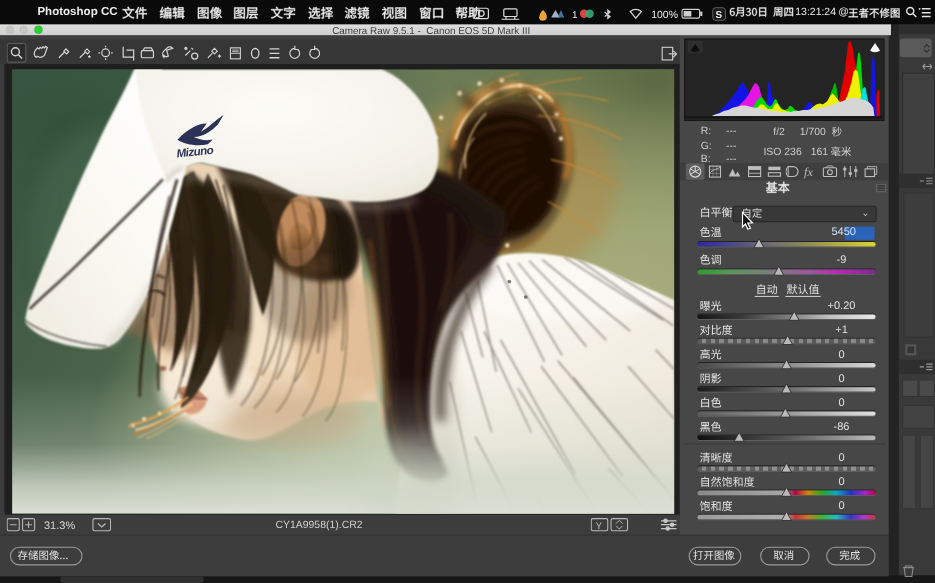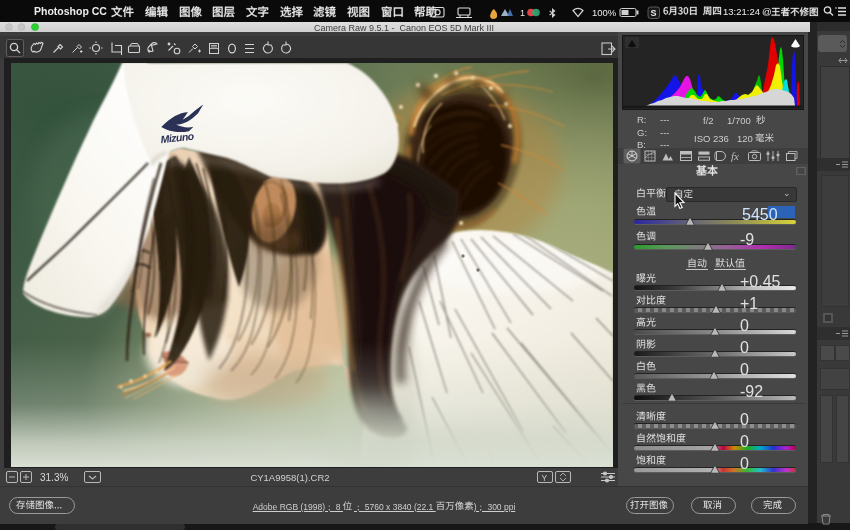--- a/index.html
+++ b/index.html
@@ -7,21 +7,21 @@
 .mtxt.b{font-weight:bold}
 .titlebar{position:absolute;left:0;top:22px;width:810px;height:9.5px;background:linear-gradient(#dedede,#cfcfcf);z-index:5}
 .dialog{position:absolute;left:0;top:31.5px;width:808px;height:491.5px;background:#3d3d3d;z-index:1}
 .imgwell{position:absolute;left:4px;top:58px;width:614px;height:410px;background:#1f1f1f;z-index:2}
 .zoombar{position:absolute;left:0;top:468px;width:618px;height:18px;background:#3d3d3d;z-index:3}
 .toolstrip{position:absolute;left:0;top:36px;width:618px;height:22px;background:#363636;z-index:2}
 .footer{position:absolute;left:0;top:486px;width:808px;height:37px;background:#3d3d3d;border-top:1px solid #333;z-index:3}
 .rpanel{position:absolute;left:618px;top:31.5px;width:190px;height:456px;background:#474747;z-index:2}
 .histo{position:absolute;left:622px;top:35px;width:180px;height:73px;background:#242424;border:1px solid #161616;z-index:3}
 .ptx{position:absolute;font-size:9.5px;color:#cccccc;z-index:5;white-space:nowrap}
-.val{position:absolute;font-size:16px;color:#e0e0e0;z-index:7;white-space:nowrap;width:50px;text-align:left}
+.val{position:absolute;font-size:10px;color:#e0e0e0;z-index:7;white-space:nowrap;width:50px;text-align:center}
 .track{position:absolute;height:4px;border-radius:2px;z-index:5;box-shadow:0 1px 0 rgba(255,255,255,.12),0 -1px 0 rgba(0,0,0,.5)}
 .wbdd{position:absolute;left:666px;top:187px;width:129px;height:13px;background:#383838;border:1px solid #292929;border-radius:2px;z-index:6}
 .btn{position:absolute;height:15px;border:1px solid #9a9a9a;border-radius:9px;z-index:6}
 .link{position:absolute;left:384px;transform:translateX(-50%);top:500.5px;font-size:8.5px;color:#cfcfcf;text-decoration:underline;z-index:6;white-space:nowrap}
 </style></head>
 <body>
 <svg width="0" height="0" style="position:absolute">
     <defs>
       <path id="u4F4D" d="M367 663H915V581H367ZM432 509 509 526Q521 475 533 417Q544 360 554 303Q564 247 571 196Q578 146 582 107L498 83Q495 123 489 174Q482 226 473 284Q464 342 454 400Q443 457 432 509ZM771 533 860 519Q849 456 836 388Q823 319 808 251Q793 183 777 121Q762 60 747 10L673 26Q687 77 702 140Q716 203 729 272Q742 341 753 408Q764 476 771 533ZM326 41H955V-41H326ZM566 830 646 851Q660 814 675 771Q690 727 697 695L613 671Q607 703 594 748Q580 793 566 830ZM280 838 360 814Q328 729 284 646Q240 563 189 489Q138 416 84 359Q80 369 71 385Q63 402 53 418Q44 435 36 444Q85 493 130 556Q175 619 214 691Q253 764 280 838ZM175 577 259 661 260 660V-80H175Z"></path>
       <path id="u767E" d="M63 789H938V706H63ZM234 314H784V236H234ZM236 60H776V-19H236ZM449 759 550 738Q541 699 530 658Q519 617 509 580Q499 543 489 514L409 534Q417 565 425 605Q433 644 440 685Q447 725 449 759ZM173 564H841V-83H751V485H259V-83H173Z"></path>
@@ -217,21 +217,21 @@
         <path d="M15 3h8M15 6.5h8M15 10h8"></path>
         <circle cx="13" cy="3" r="0.8" fill="#e0e0e0" stroke="none"></circle>
       </g>
     </svg>
     <div class="titlebar"></div>
     <svg style="position:absolute;left:4px;top:23px;z-index:6" width="40" height="8">
 <circle cx="5" cy="4" r="3.4" fill="#c8c6c4" stroke="#b5b3b0" stroke-width=".5"></circle>
 <circle cx="17.5" cy="4" r="3.4" fill="#c8c6c4" stroke="#b5b3b0" stroke-width=".5"></circle>
 <circle cx="31" cy="4" r="3.6" fill="#2bd12f" stroke="#24b32a" stroke-width=".5"></circle>
     </svg>
-    <span style="position:absolute;left:404px;top:22.5px;transform:translateX(-50%);font-size:9px;color:#3d3d3d;z-index:6;white-space:nowrap">Camera Raw 9.5.1 -&nbsp; Canon EOS 5D Mark III</span>
+    <span style="position:absolute;left:392px;top:22.5px;transform:translateX(-50%);font-size:9px;color:#3d3d3d;z-index:6;white-space:nowrap">Camera Raw 9.5.1 -&nbsp; Canon EOS 5D Mark III</span>
     <div class="dialog"></div>
     <div class="imgwell"></div>
     <div class="toolstrip"></div>
     <div class="zoombar"></div>
     <div class="footer"></div>
     <svg style="position:absolute;left:6px;top:39px;z-index:6" width="300" height="19" viewBox="0 0 300 19">
 <rect x="0.5" y="0.5" width="17" height="17" rx="2" fill="#2c2c2c" stroke="#6a6a6a" stroke-width="0.8"></rect>
 <g stroke="#d4d4d4" stroke-width="1.3" fill="none">
 <circle cx="8" cy="8" r="3.6"></circle>
         <path d="M10.7 10.7l3.4 3.4"></path>
@@ -588,21 +588,21 @@
     <span class="ptx" style="left:637px;top:138.5px">B:</span>
     <span class="ptx" style="left:660px;top:138.5px">---</span>
     <span class="ptx" style="left:703px;top:115px">f/2</span>
     <span class="ptx" style="left:727px;top:115px">1/700</span>
     <svg style="position:absolute;left:756.0px;top:114.5px;overflow:visible;z-index:5" width="9.5" height="10.5">
       <g transform="translate(0,8.27) scale(0.009500,-0.009500)" fill="#cccccc">
         <use href="#u79D2" x="0"></use>
       </g>
     </svg>
     <span class="ptx" style="left:694px;top:133px">ISO 236</span>
-    <span class="ptx" style="left:737px;top:133px">120</span>
+    <span class="ptx" style="left:737px;top:133px">161</span>
     <svg style="position:absolute;left:755.0px;top:132.5px;overflow:visible;z-index:5" width="19.0" height="10.5">
       <g transform="translate(0,8.27) scale(0.009500,-0.009500)" fill="#cccccc">
         <use href="#u6BEB" x="0"></use>
         <use href="#u7C73" x="1000"></use>
       </g>
     </svg>
     <svg style="position:absolute;left:618px;top:148px;z-index:5" width="190" height="16" viewBox="0 0 190 16">
 <rect width="190" height="16" fill="#3e3e3e"></rect>
 <rect x="5.5" y="0.5" width="17" height="15" fill="#5d5d5d" rx="1.5"></rect>
 <g fill="none" stroke="#dadada" stroke-width="1">
@@ -699,21 +699,21 @@
       </g>
     </svg>
     <div style="position:absolute;left:686px;top:269px;width:22px;height:1px;background:#c8c8c8;z-index:6"></div>
     <div style="position:absolute;left:714px;top:269px;width:32px;height:1px;background:#c8c8c8;z-index:6"></div>
     <svg style="position:absolute;left:636.0px;top:273.0px;overflow:visible;z-index:5" width="20.0" height="11.0">
       <g transform="translate(0,8.70) scale(0.010000,-0.010000)" fill="#dedede">
         <use href="#u66DD" x="0"></use>
         <use href="#u5149" x="1000"></use>
       </g>
     </svg>
-    <span class="val" style="left:740px;top:273px">+0.45</span>
+    <span class="val" style="left:740px;top:273px">+0.20</span>
     <div class="track" style="left:634px;top:286px;width:162px;background:linear-gradient(90deg,#151515,#3a3a3a,#7a7a7a,#c2c2c2,#e8e8e8)"></div>
     <svg style="position:absolute;left:716.3px;top:283px;z-index:7" width="12" height="9" viewBox="0 0 12 9">
       <path d="M6 0L10.5 8.2H1.5Z" fill="#b9b9b9" stroke="#2e2e2e" stroke-width="0.8"></path>
     </svg>
     <svg style="position:absolute;left:636.0px;top:295.0px;overflow:visible;z-index:5" width="30.0" height="11.0">
       <g transform="translate(0,8.70) scale(0.010000,-0.010000)" fill="#dedede">
         <use href="#u5BF9" x="0"></use>
         <use href="#u6BD4" x="1000"></use>
         <use href="#u5EA6" x="2000"></use>
       </g>
@@ -755,21 +755,21 @@
     <div class="track" style="left:634px;top:374px;width:162px;background:linear-gradient(90deg,#5a5a5a,#9a9a9a,#e0e0e0)"></div>
     <svg style="position:absolute;left:708.2px;top:371px;z-index:7" width="12" height="9" viewBox="0 0 12 9">
       <path d="M6 0L10.5 8.2H1.5Z" fill="#b9b9b9" stroke="#2e2e2e" stroke-width="0.8"></path>
     </svg>
     <svg style="position:absolute;left:636.0px;top:383.0px;overflow:visible;z-index:5" width="20.0" height="11.0">
       <g transform="translate(0,8.70) scale(0.010000,-0.010000)" fill="#dedede">
         <use href="#u9ED1" x="0"></use>
         <use href="#u8272" x="1000"></use>
       </g>
     </svg>
-    <span class="val" style="left:740px;top:383px">-92</span>
+    <span class="val" style="left:740px;top:383px">-86</span>
     <div class="track" style="left:634px;top:396px;width:162px;background:linear-gradient(90deg,#0e0e0e,#555,#bbb)"></div>
     <svg style="position:absolute;left:666.1px;top:393px;z-index:7" width="12" height="9" viewBox="0 0 12 9">
       <path d="M6 0L10.5 8.2H1.5Z" fill="#b9b9b9" stroke="#2e2e2e" stroke-width="0.8"></path>
     </svg>
     <div style="position:absolute;left:622px;top:403px;width:183px;height:1px;background:#3a3a3a;z-index:6"></div>
     <svg style="position:absolute;left:636.0px;top:411.0px;overflow:visible;z-index:5" width="30.0" height="11.0">
       <g transform="translate(0,8.70) scale(0.010000,-0.010000)" fill="#dedede">
         <use href="#u6E05" x="0"></use>
         <use href="#u6670" x="1000"></use>
         <use href="#u5EA6" x="2000"></use>
@@ -837,32 +837,20 @@
       <g transform="translate(0,8.27) scale(0.009500,-0.009500)" fill="#e0e0e0">
         <use href="#u5B58" x="0"></use>
         <use href="#u50A8" x="1000"></use>
         <use href="#u56FE" x="2000"></use>
         <use href="#u50CF" x="3000"></use>
         <use href="#u002E" x="4000"></use>
         <use href="#u002E" x="4288"></use>
         <use href="#u002E" x="4576"></use>
       </g>
     </svg>
-    <span class="link">Adobe RGB (1998)； 8 <svg style="display:inline-block;overflow:visible" width="11" height="9">
-        <g transform="translate(0,8.3) scale(0.0095,-0.0095)" fill="#cfcfcf">
-          <use href="#u4F4D"></use>
-        </g>
-      </svg>； 5760 x 3840 (22.1 <svg style="display:inline-block;overflow:visible" width="38" height="9">
-        <g transform="translate(0,8.3) scale(0.0095,-0.0095)" fill="#cfcfcf">
-          <use href="#u767E"></use>
-          <use href="#u4E07" x="1000"></use>
-          <use href="#u50CF" x="2000"></use>
-          <use href="#u7D20" x="3000"></use>
-        </g>
-      </svg>)； 300 ppi</span>
     <div class="btn" style="left:626px;top:497px;width:46px"></div>
     <svg style="position:absolute;left:630.0px;top:500.0px;overflow:visible;z-index:7" width="38.0" height="10.5">
       <g transform="translate(0,8.27) scale(0.009500,-0.009500)" fill="#e0e0e0">
         <use href="#u6253" x="0"></use>
         <use href="#u5F00" x="1000"></use>
         <use href="#u56FE" x="2000"></use>
         <use href="#u50CF" x="3000"></use>
       </g>
     </svg>
     <div class="btn" style="left:691px;top:497px;width:43px"></div>

